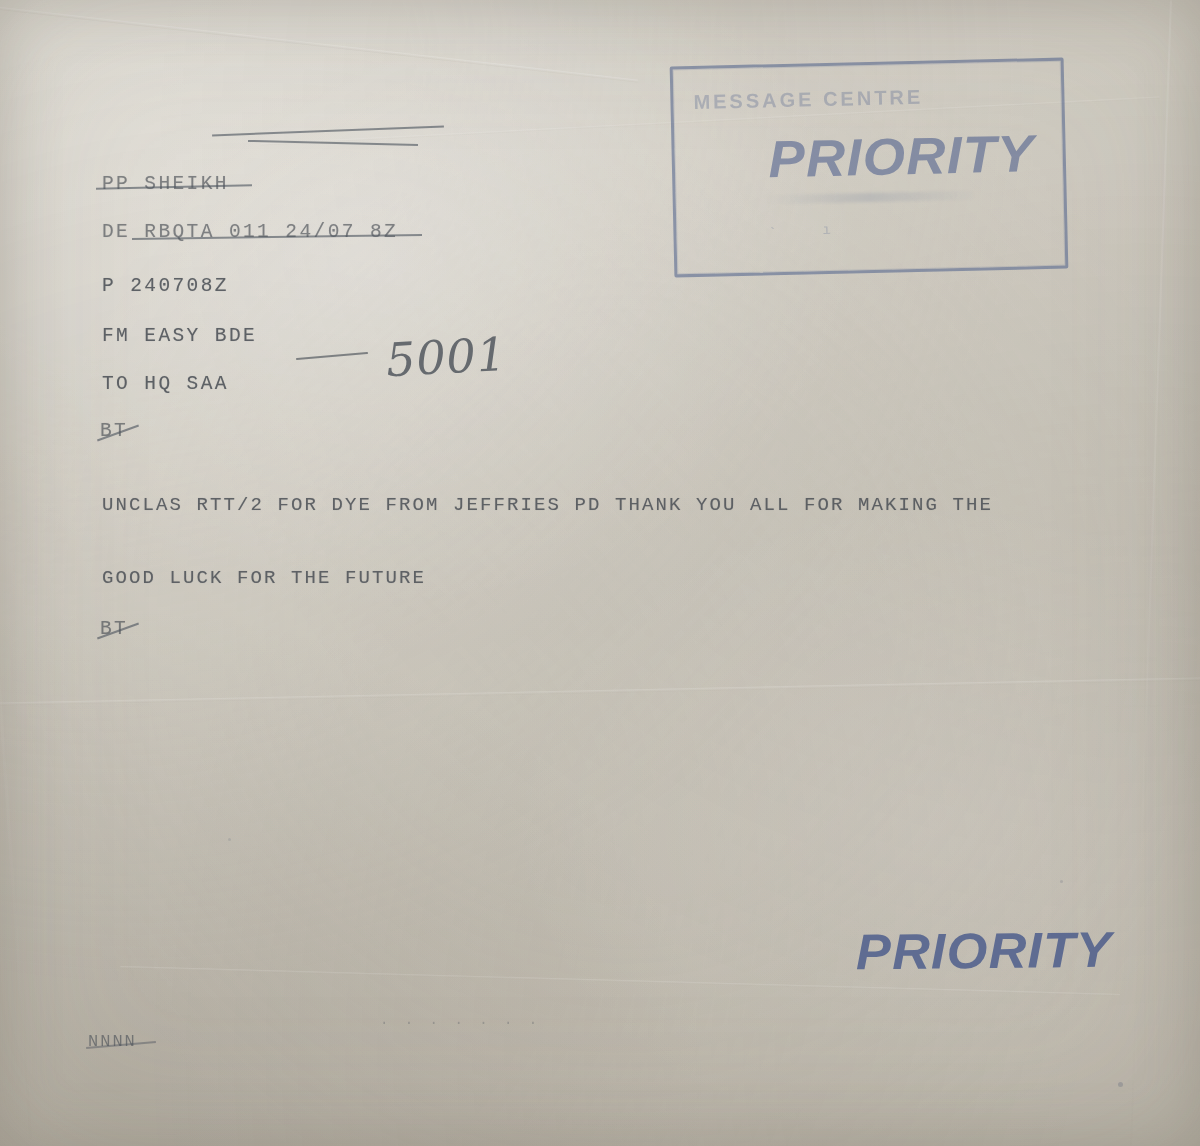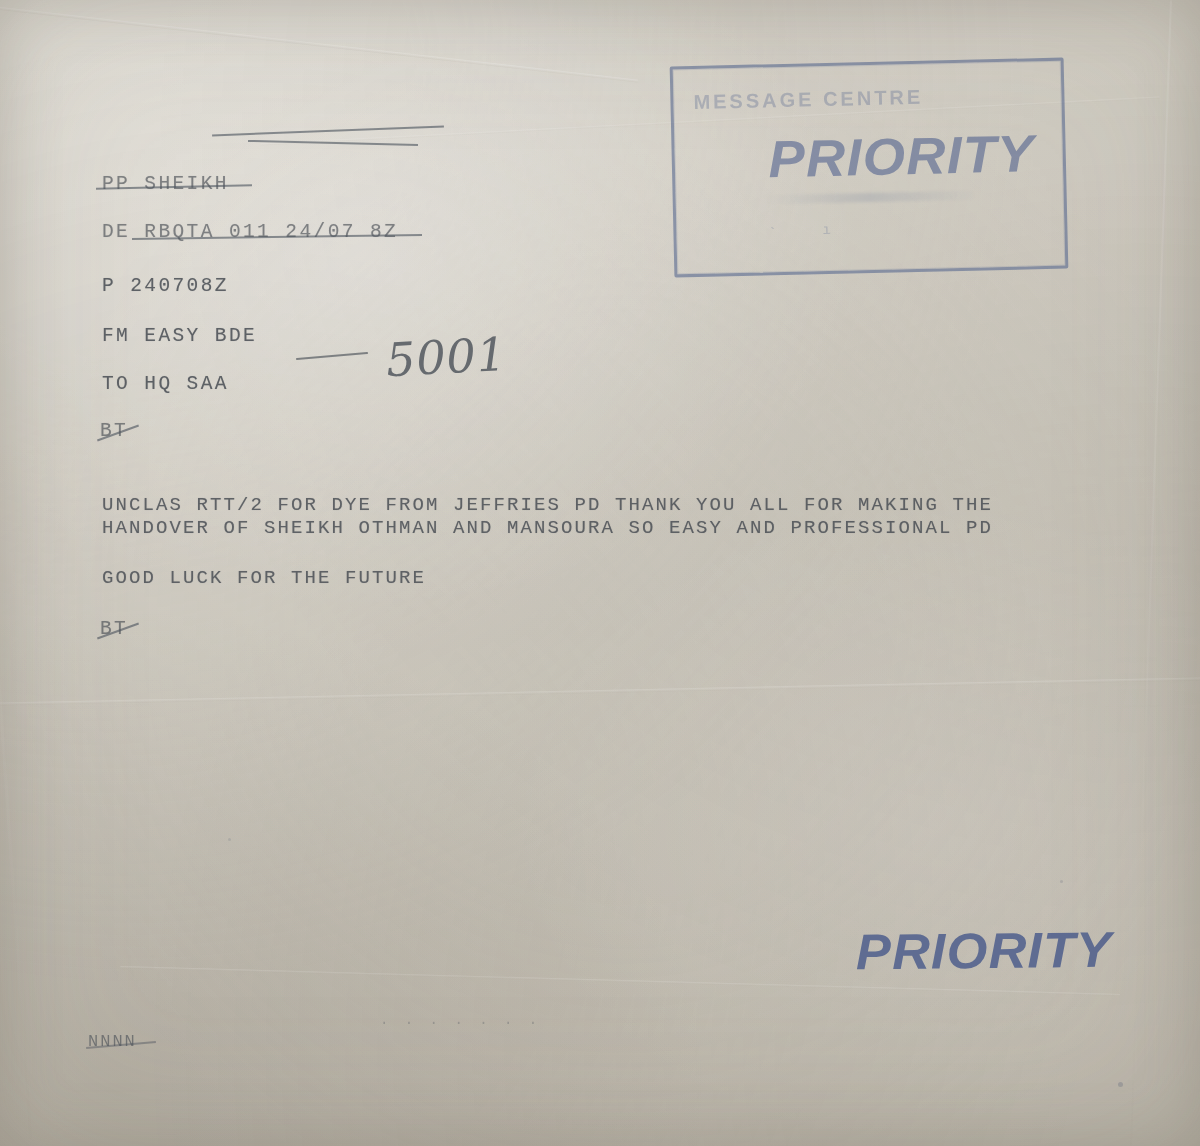--- a/index.html
+++ b/index.html
@@ -226,21 +226,20 @@
     <svg width="80" height="20" viewBox="0 0 80 20">
       <path d="M2 14 L72 8" stroke="#4a5058" stroke-width="2.2" fill="none" stroke-linecap="round" opacity="0.8"></path>
     </svg>
   </div>
   <div class="hand" style="left:386px; top:330px; font-size:46px; letter-spacing:1px; transform:rotate(-3deg);">5001</div>
 
   <div class="typed faded" style="left:100px; top:420px;">BT</div>
   <div class="strike" style="left:96px; top:432px; width:44px; transform:rotate(-20deg);"></div>
 
   <div class="typed body" style="left:102px; top:467px;margin-top:27px;">UNCLAS RTT/2 FOR DYE FROM JEFFRIES PD THANK YOU ALL FOR MAKING THE</div>
-  <div class="typed body" style="left:102px; top:517px;">HANDOVER OF SHEIKH OTHMAN AND MANSOURA SO EASY AND PROFESSIONAL PD</div>
   <div class="typed body" style="left:102px; top:567px;text-align:right;">GOOD LUCK FOR THE FUTURE</div>
 
   <div class="typed faded" style="left:100px; top:618px;">BT</div>
   <div class="strike" style="left:96px; top:630px; width:44px; transform:rotate(-20deg);"></div>
 
   <div class="stamp-bottom">PRIORITY</div>
 
   <div class="dots">. . . . . . .</div>
   <div class="nnnn">NNNN</div>
   <div class="strike" style="left:86px; top:1044px; width:70px; transform:rotate(-5deg); opacity:.45;"></div>

